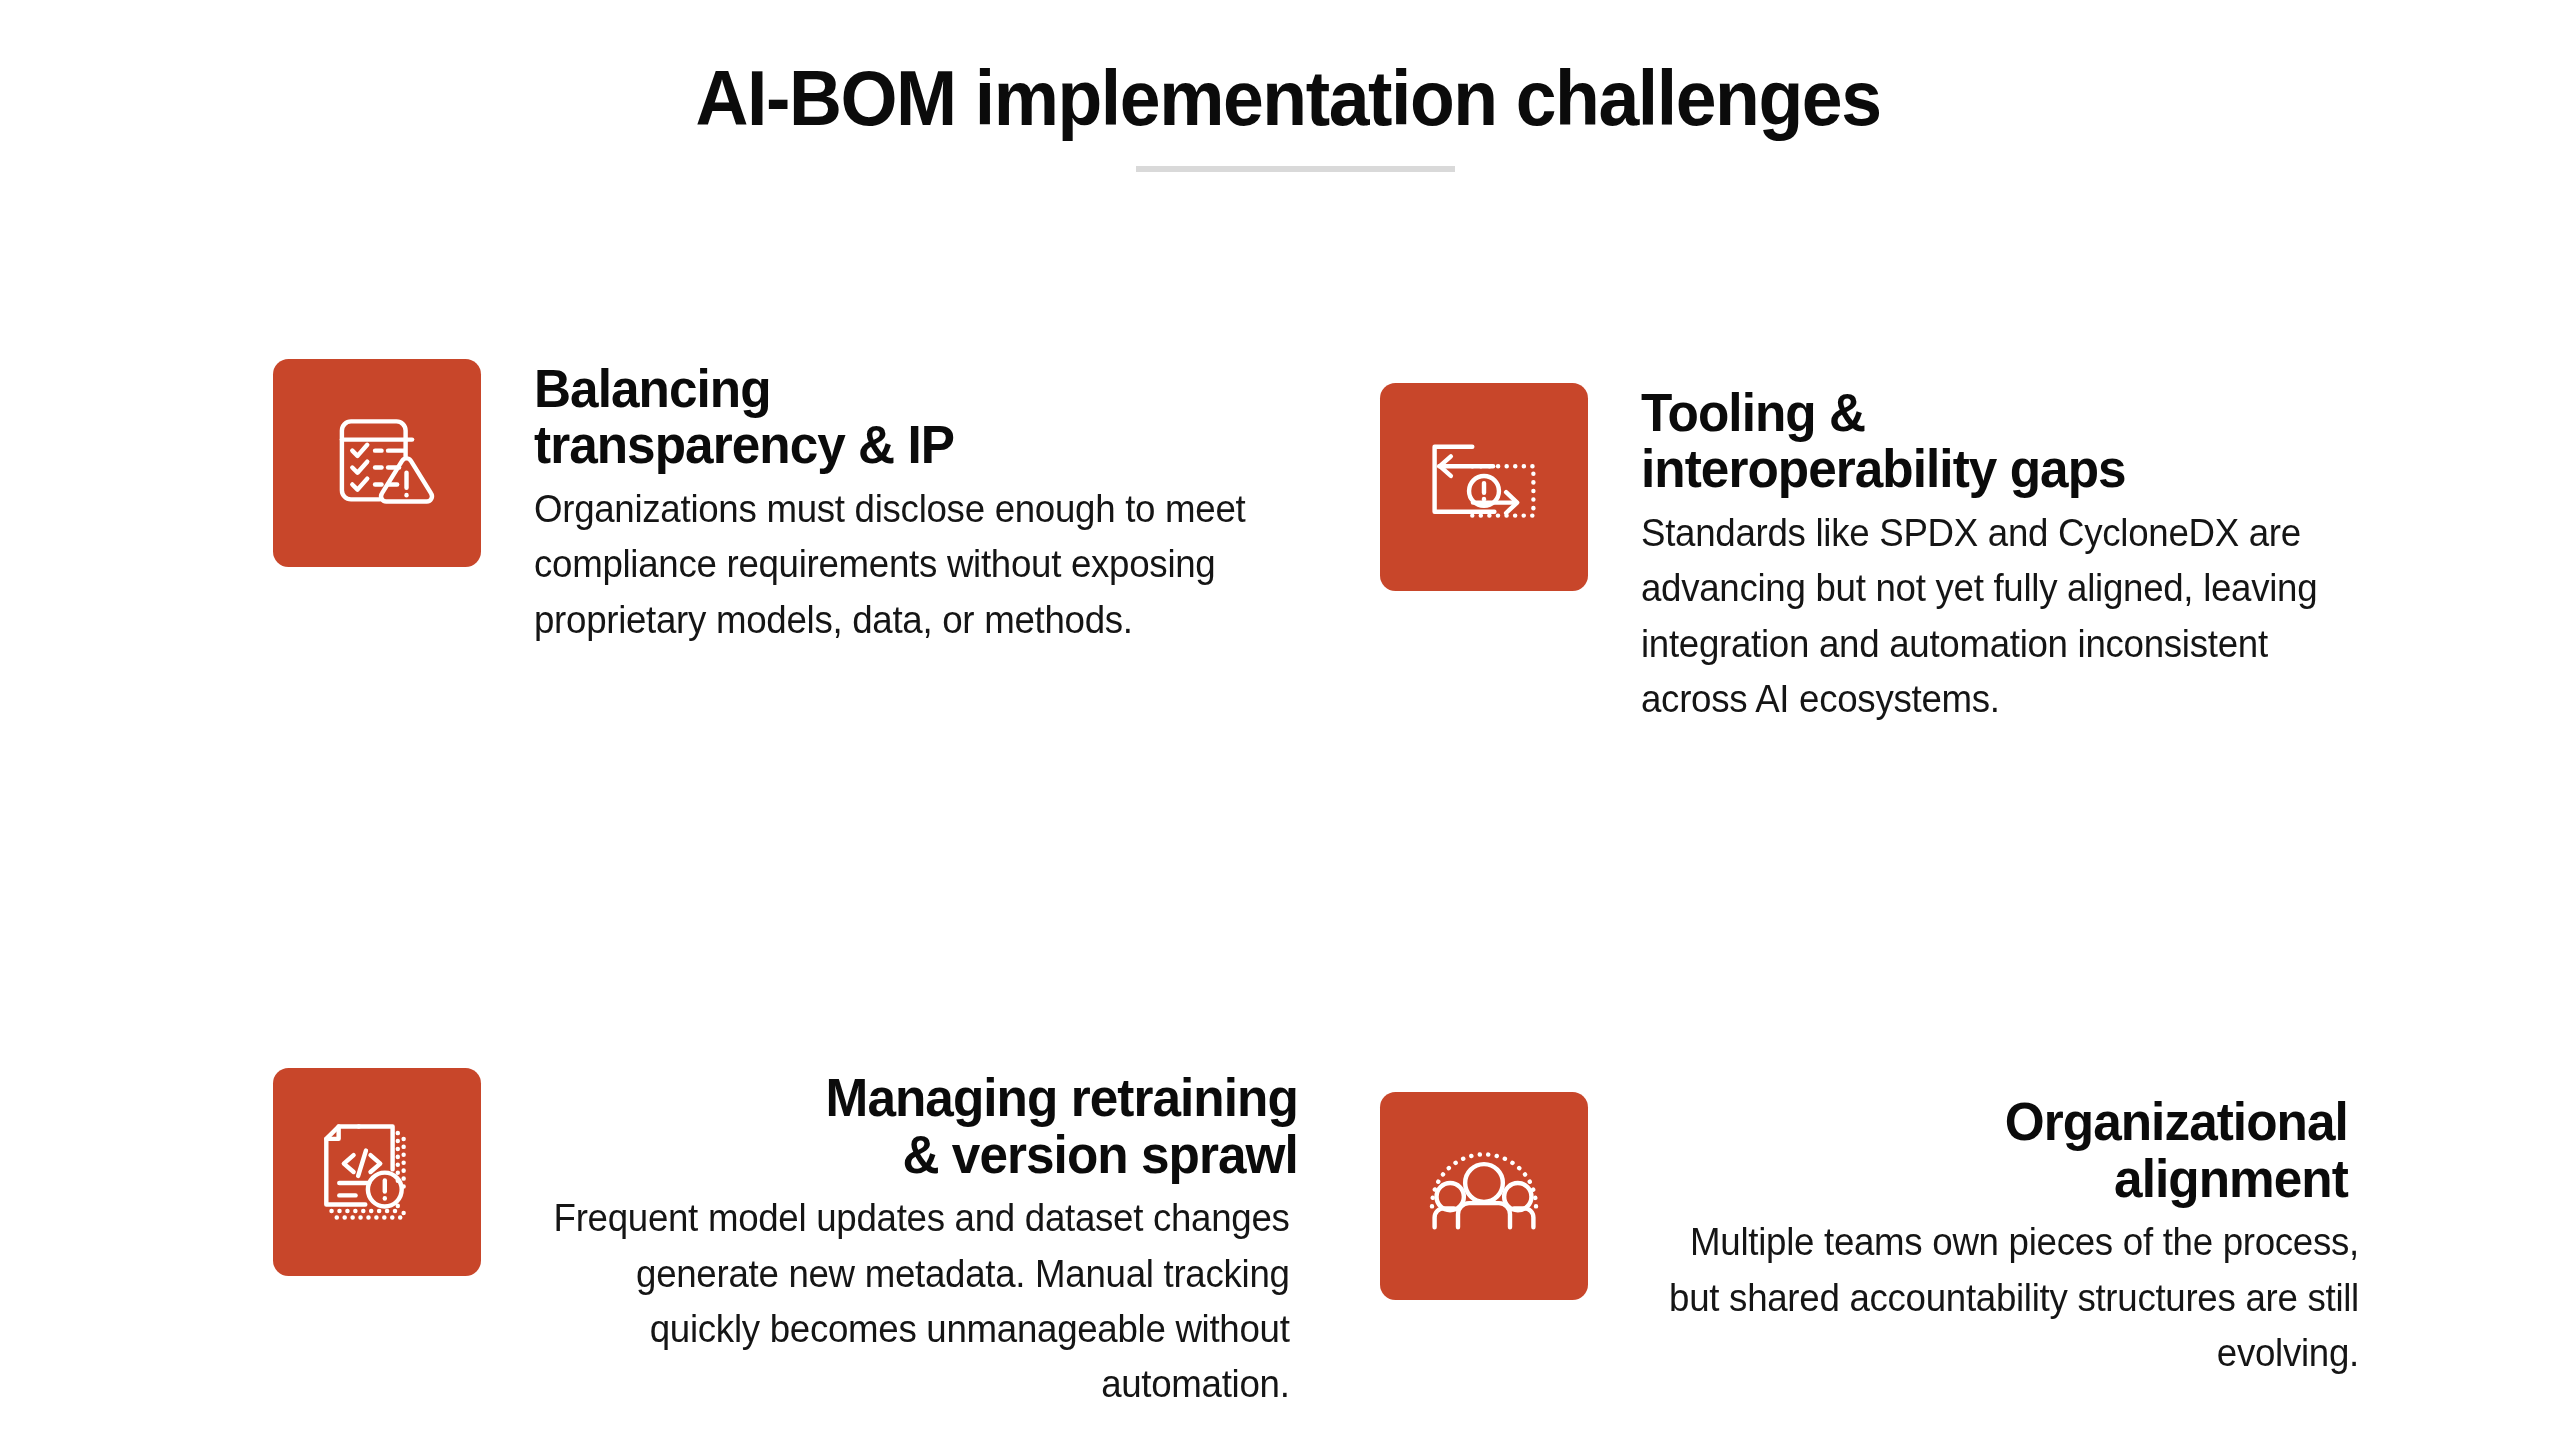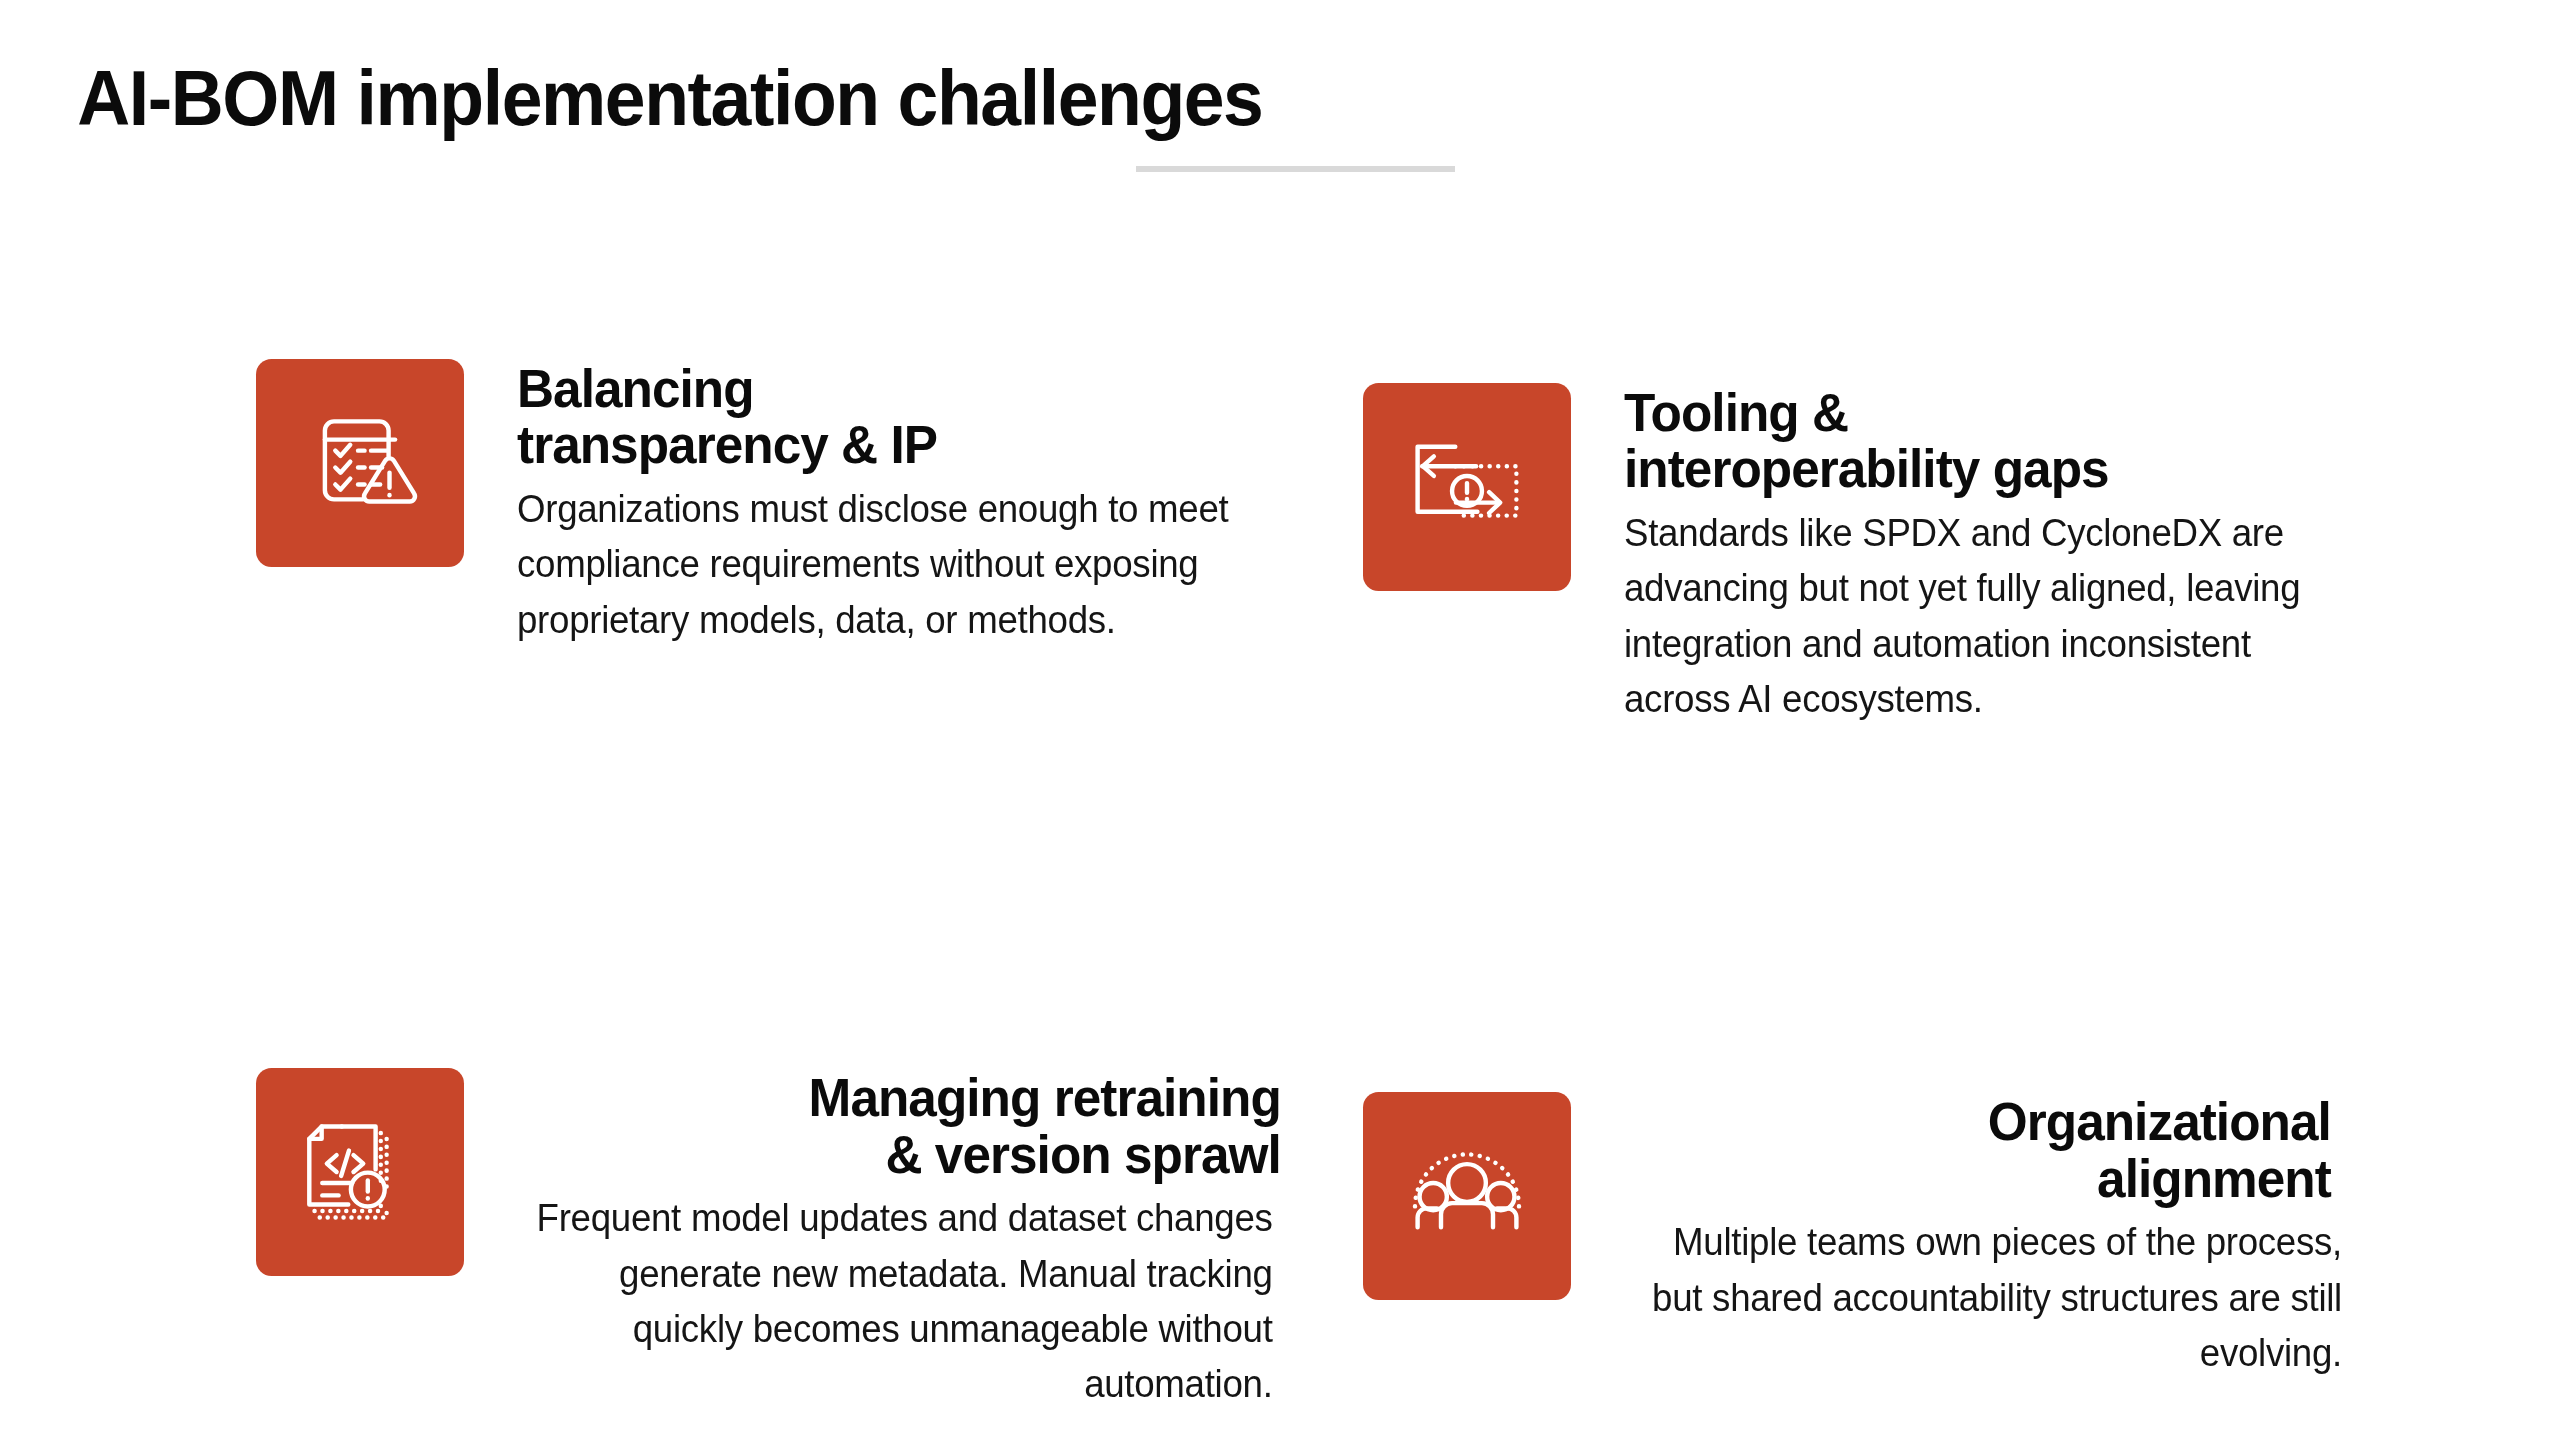--- a/index.html
+++ b/index.html
@@ -20,21 +20,21 @@
     background: #ffffff;
     overflow: hidden;
   }
 
   
   .header {
     position: absolute;
     top: 0;
     left: 0;
     width: 2576px;
-    text-align: left;
+    text-align: center;
   }
   .slide-title {
     margin: 0;
     padding-top: 56px;
     font-size: 78px;
     line-height: 1.08;
     font-weight: 800;
     letter-spacing: -1.5px;
     color: #0b0b0b;
     font-family: "Liberation Sans", sans-serif;
@@ -48,21 +48,21 @@
     left: 1136px;
     width: 319px;
     height: 5.7px;
     background: #d9d9d9;
   }
 
   
   .grid {
     position: absolute;
     top: 359px;
-    left: 256px;
+    left: 273px;
     width: 2112px;
   }
   .grid-row {
     display: flex;
     flex-direction: row;
   }
   .grid-row.row-2 {
     margin-top: 341px;
     text-align: right;
   }

